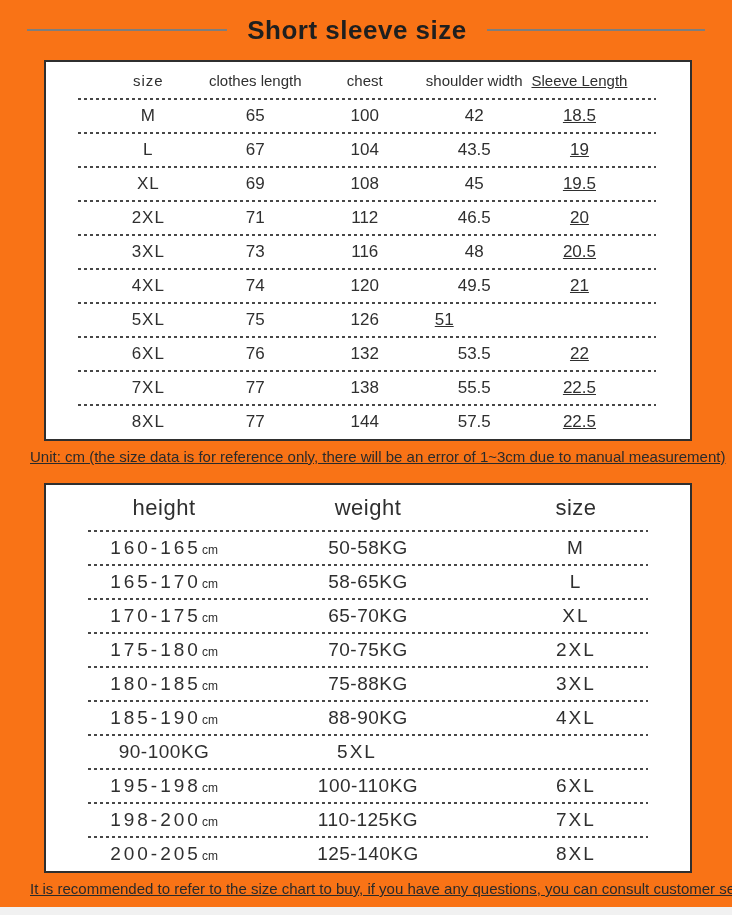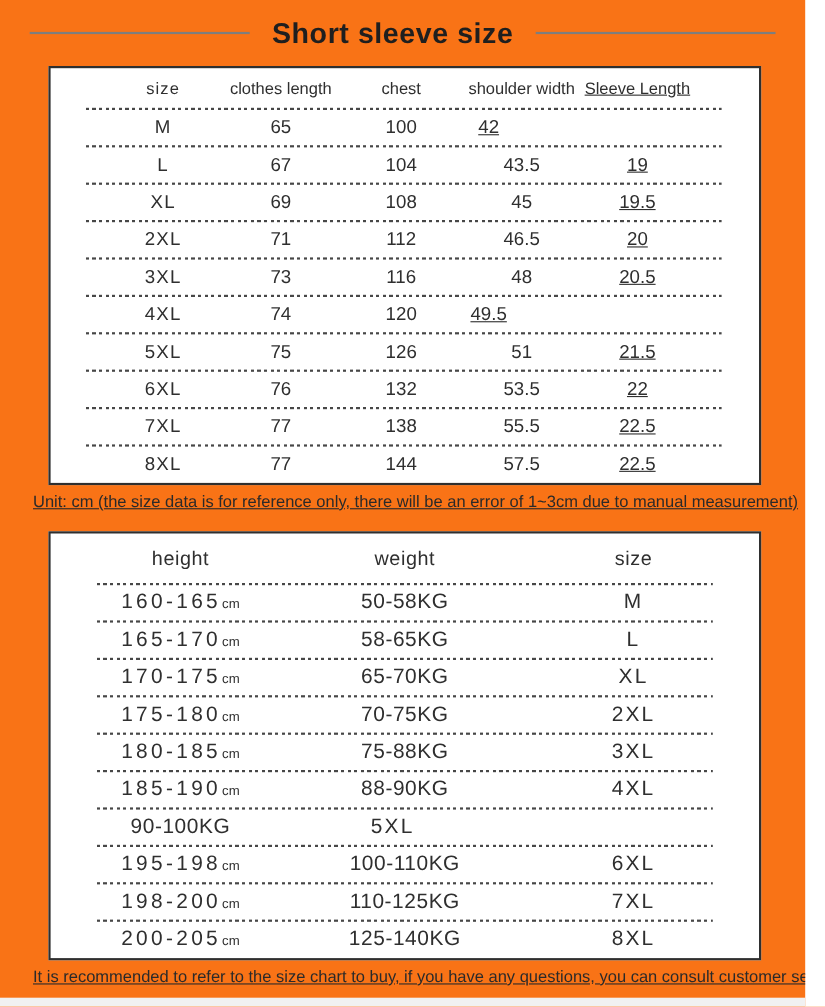--- a/index.html
+++ b/index.html
@@ -40,21 +40,21 @@
     background:repeating-linear-gradient(90deg,var(--dash,#474747) 0 3px,transparent 3px 6px);
   }
   .t1row > .cell:first-child{padding-left:50px;letter-spacing:1px;}
   .t1row > .cell:last-child{padding-right:60px;text-decoration:underline;}
   
   .t2row{
     display:grid;grid-template-columns:32% 36% 32%;
     height:34px;align-items:center;text-align:center;
     font-size:19px;position:relative;
   }
-  .t2row.head{height:46px;font-size:18px;letter-spacing:.5px;}
+  .t2row.head{height:46px;font-size:22px;letter-spacing:.5px;}
   .t2row:not(.last)::after{
     content:"";position:absolute;left:42px;right:42px;bottom:-1px;height:2px;
     background:repeating-linear-gradient(90deg,var(--dash,#474747) 0 3px,transparent 3px 6px);
   }
   .t2row > .cell:first-child{padding-left:30px;}
   .t2row > .cell:last-child{padding-right:22px;}
   .height-num{letter-spacing:3px;}
   .unit{font-size:12px;letter-spacing:0;padding-left:1px;}
   .size-val{letter-spacing:2px;}
   .weight-val{letter-spacing:.5px;}
@@ -86,20 +86,21 @@
       <span class="cell">chest</span>
       <span class="cell">shoulder width</span>
       <span class="cell">Sleeve Length</span>
     </div>
     <div>
         <div class="t1row">
           <span class="cell">M</span>
           <span class="cell">65</span>
           <span class="cell">100</span>
           <span class="cell">42</span>
+          <span class="cell">18.5</span>
         </div>
         <div class="t1row">
           <span class="cell">L</span>
           <span class="cell">67</span>
           <span class="cell">104</span>
           <span class="cell">43.5</span>
           <span class="cell">19</span>
         </div>
         <div class="t1row">
           <span class="cell">XL</span>
@@ -120,27 +121,27 @@
           <span class="cell">73</span>
           <span class="cell">116</span>
           <span class="cell">48</span>
           <span class="cell">20.5</span>
         </div>
         <div class="t1row">
           <span class="cell">4XL</span>
           <span class="cell">74</span>
           <span class="cell">120</span>
           <span class="cell">49.5</span>
+          <span class="cell">21</span>
         </div>
         <div class="t1row">
           <span class="cell">5XL</span>
           <span class="cell">75</span>
           <span class="cell">126</span>
           <span class="cell">51</span>
-          <span class="cell">21.5</span>
         </div>
         <div class="t1row">
           <span class="cell">6XL</span>
           <span class="cell">76</span>
           <span class="cell">132</span>
           <span class="cell">53.5</span>
           <span class="cell">22</span>
         </div>
         <div class="t1row">
           <span class="cell">7XL</span>

